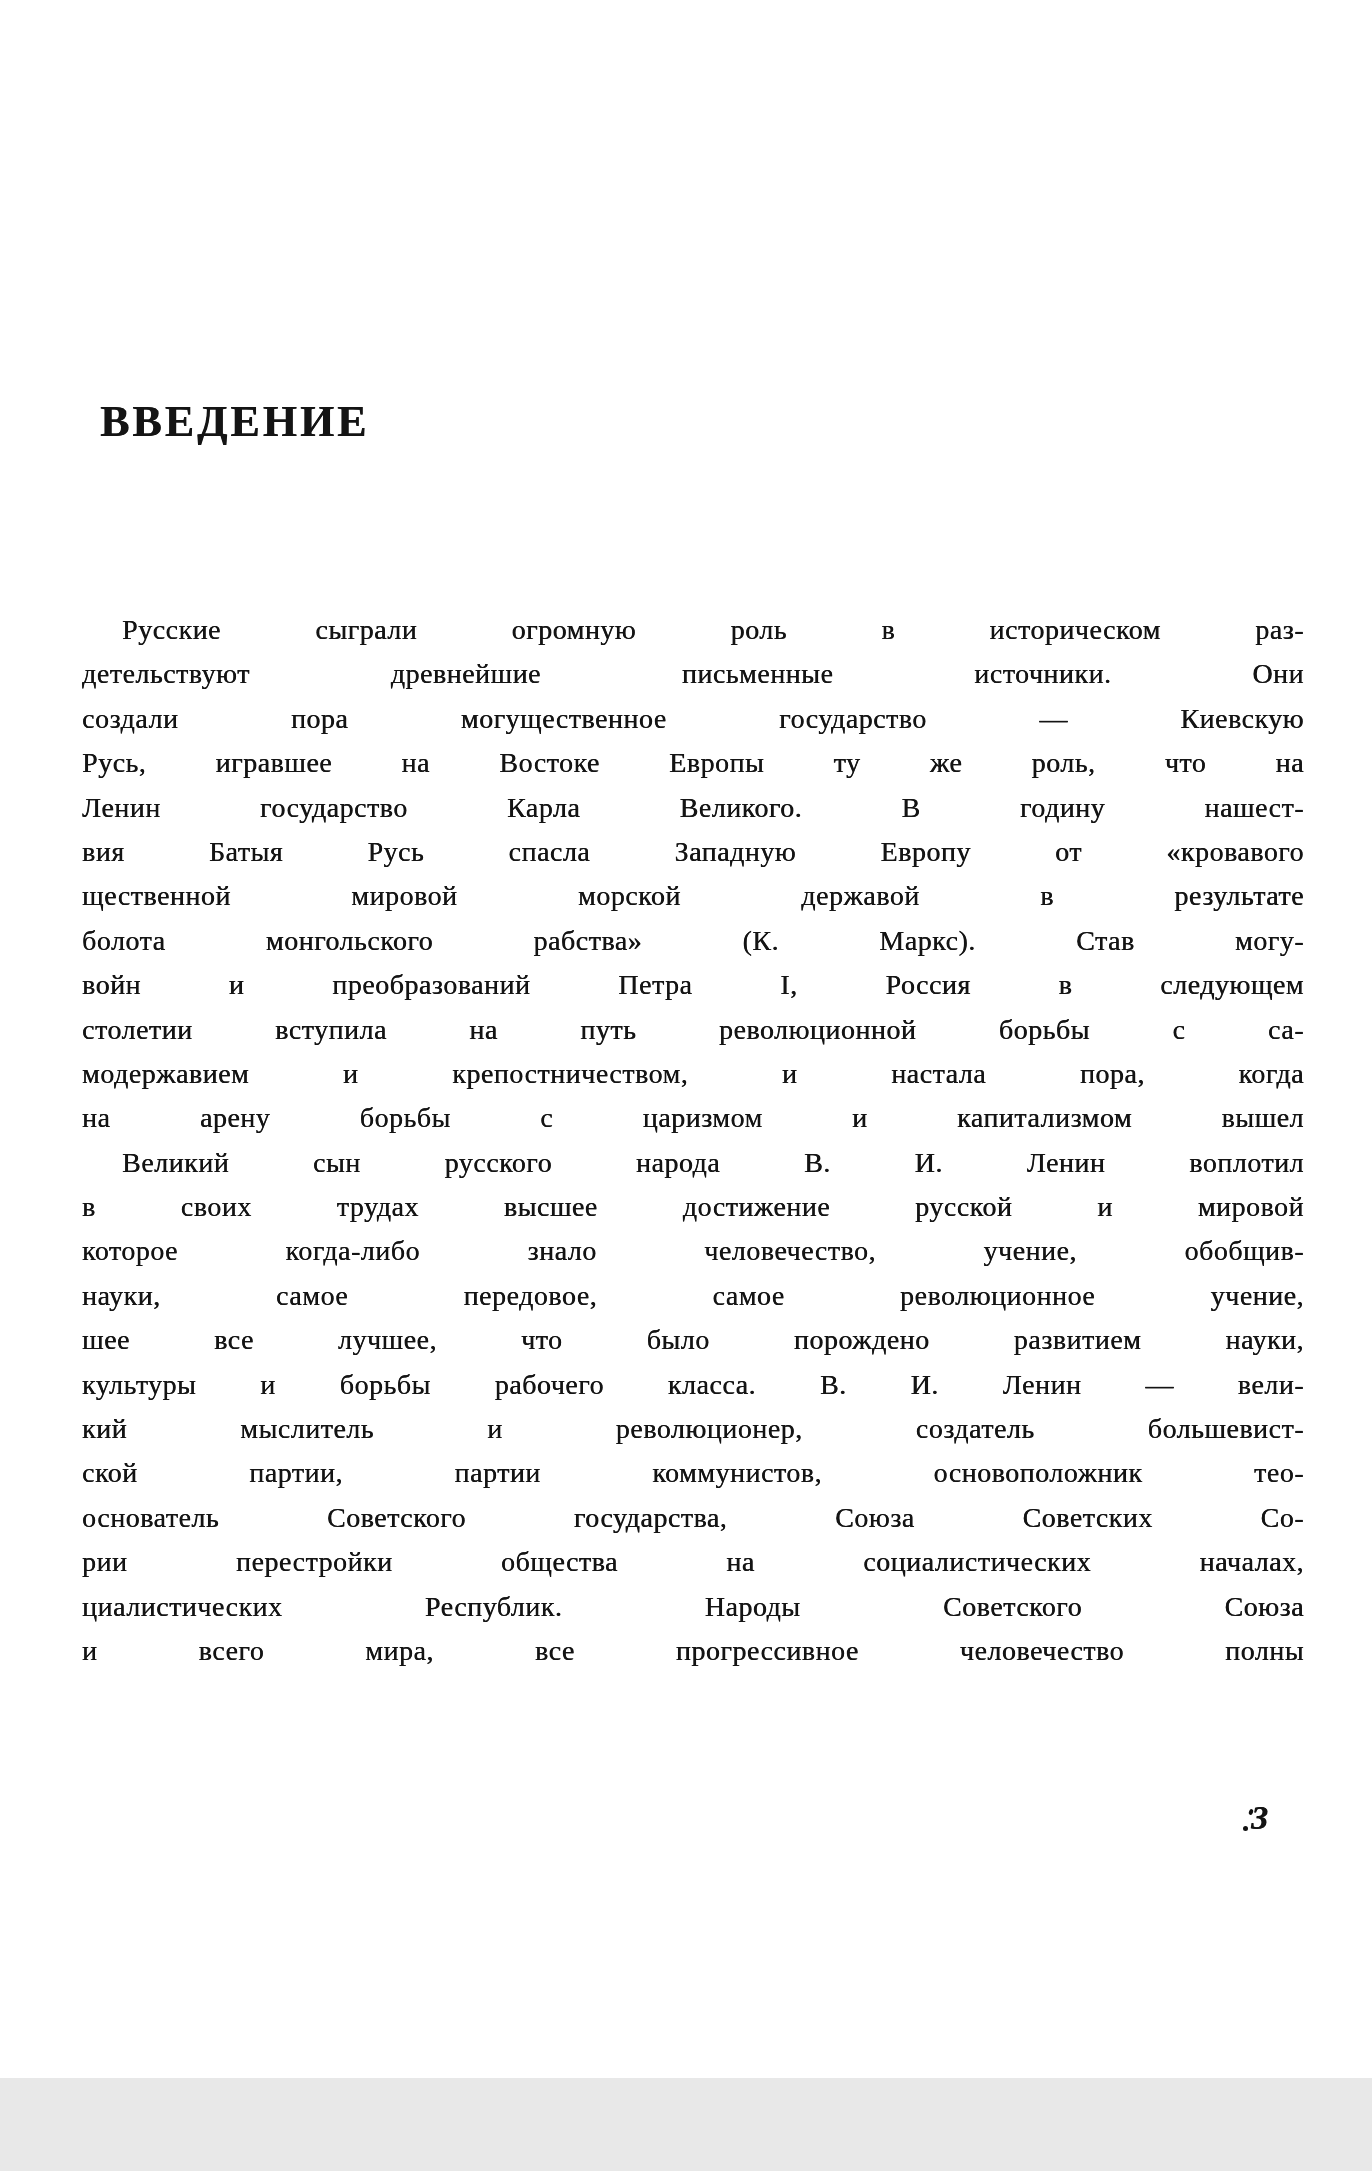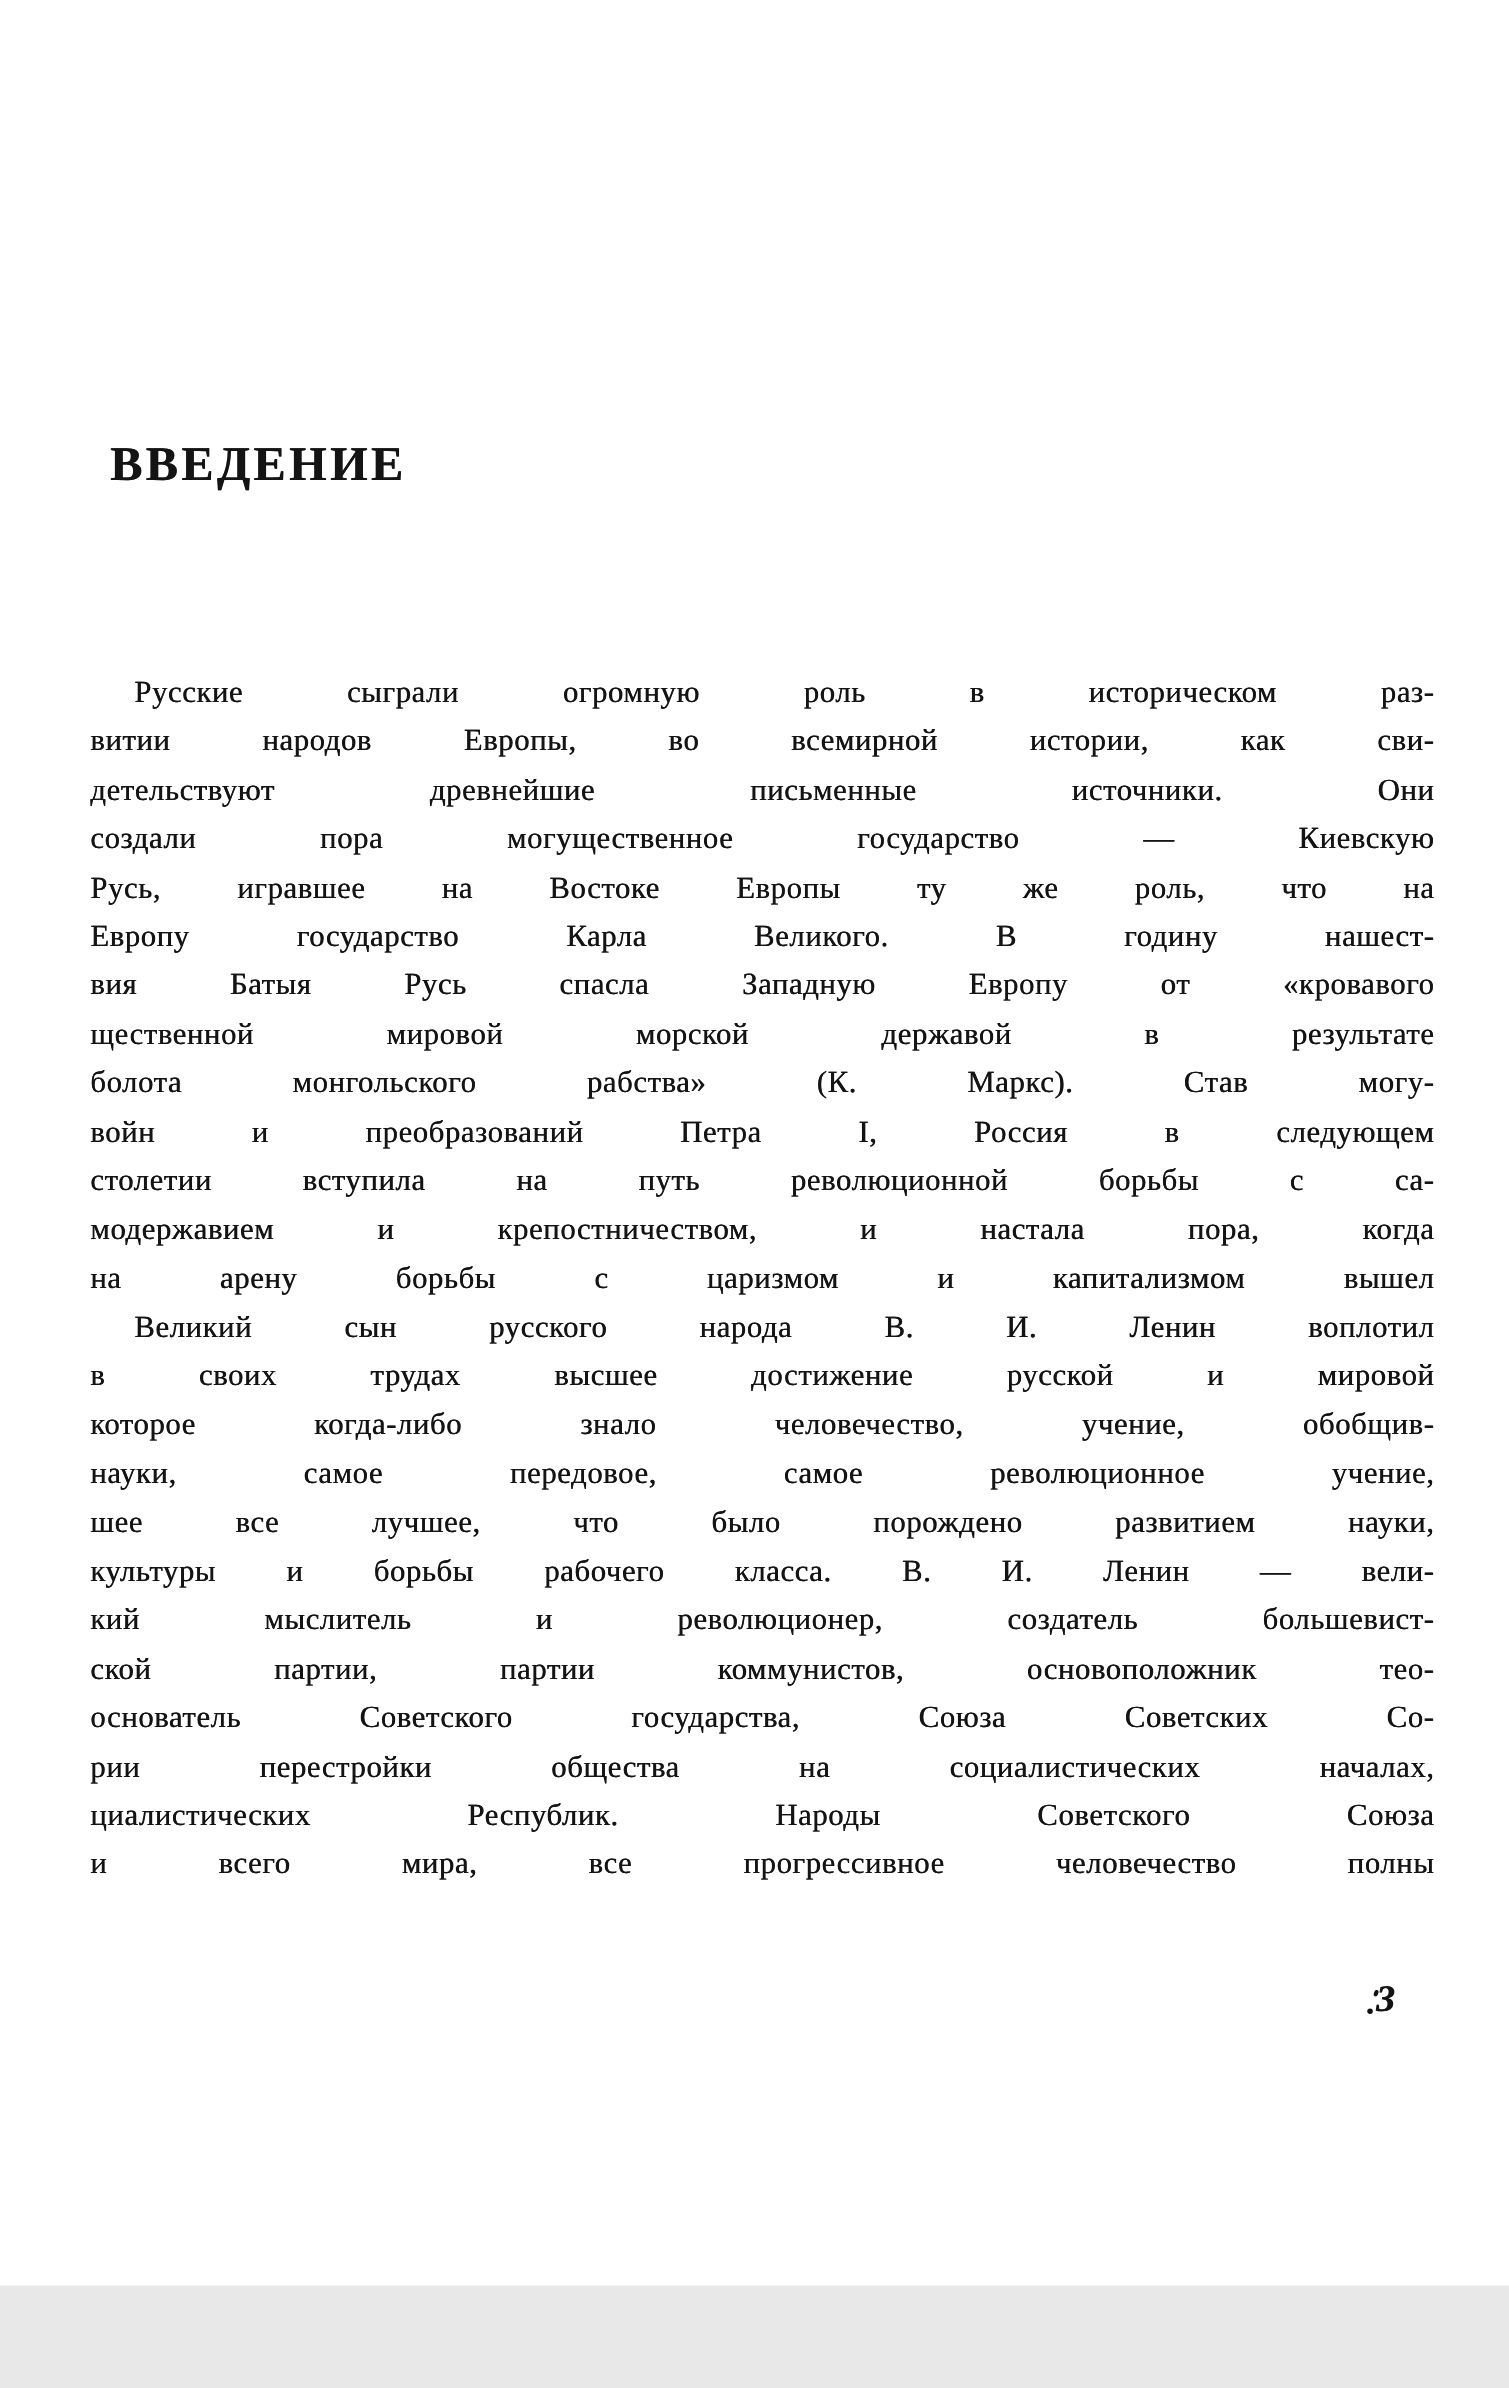--- a/index.html
+++ b/index.html
@@ -69,25 +69,24 @@
 </style>
 </head>
 <body>
 
 <div class="page">
 
   <div class="heading">ВВЕДЕНИЕ</div>
 
   <div class="body-text">
     <div class="line indent">Русские сыграли огромную роль в историческом раз-</div>
-    <div class="line">витии народов Европы, во всемирной истории, как сви-</div>
     <div class="line">детельствуют древнейшие письменные источники. Они</div>
     <div class="line">создали пора могущественное государство — Киевскую</div>
     <div class="line">Русь, игравшее на Востоке Европы ту же роль, что на</div>
-    <div class="line">Европу государство Карла Великого. В годину нашест-</div>
+    <div class="line">Ленин государство Карла Великого. В годину нашест-</div>
     <div class="line">вия Батыя Русь спасла Западную Европу от «кровавого</div>
     <div class="line">щественной мировой морской державой в результате</div>
     <div class="line">болота монгольского рабства» (К. Маркс). Став могу-</div>
     <div class="line">войн и преобразований Петра I, Россия в следующем</div>
     <div class="line">столетии вступила на путь революционной борьбы с са-</div>
     <div class="line">модержавием и крепостничеством, и настала пора, когда</div>
     <div class="line">на арену борьбы с царизмом и капитализмом вышел</div>
     <div class="line indent">Великий сын русского народа В. И. Ленин воплотил</div>
     <div class="line">в своих трудах высшее достижение русской и мировой</div>
     <div class="line">которое когда-либо знало человечество, учение, обобщив-</div>

